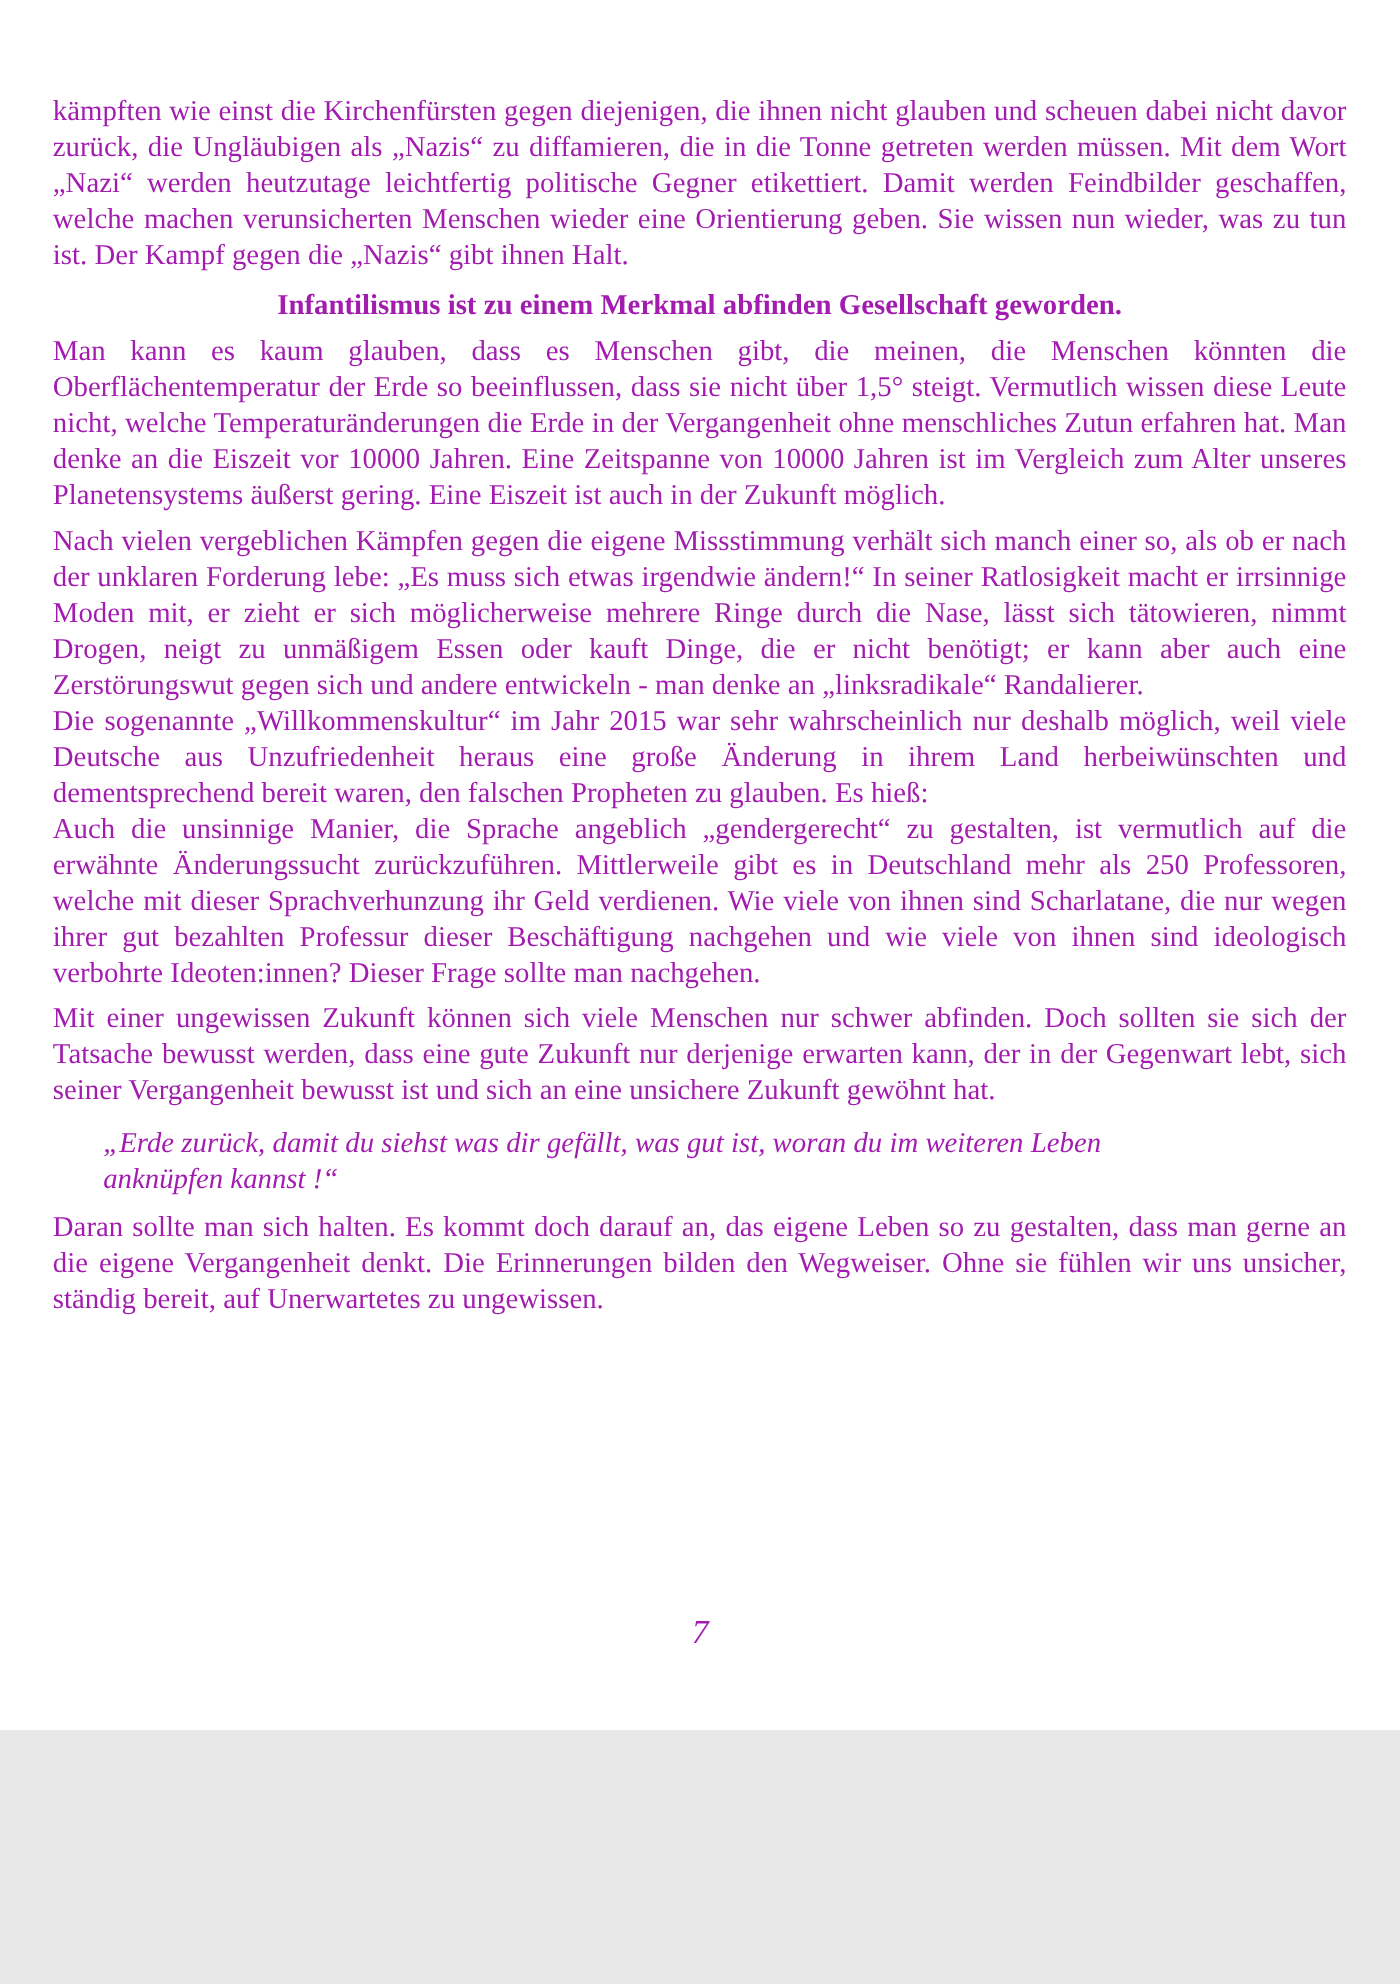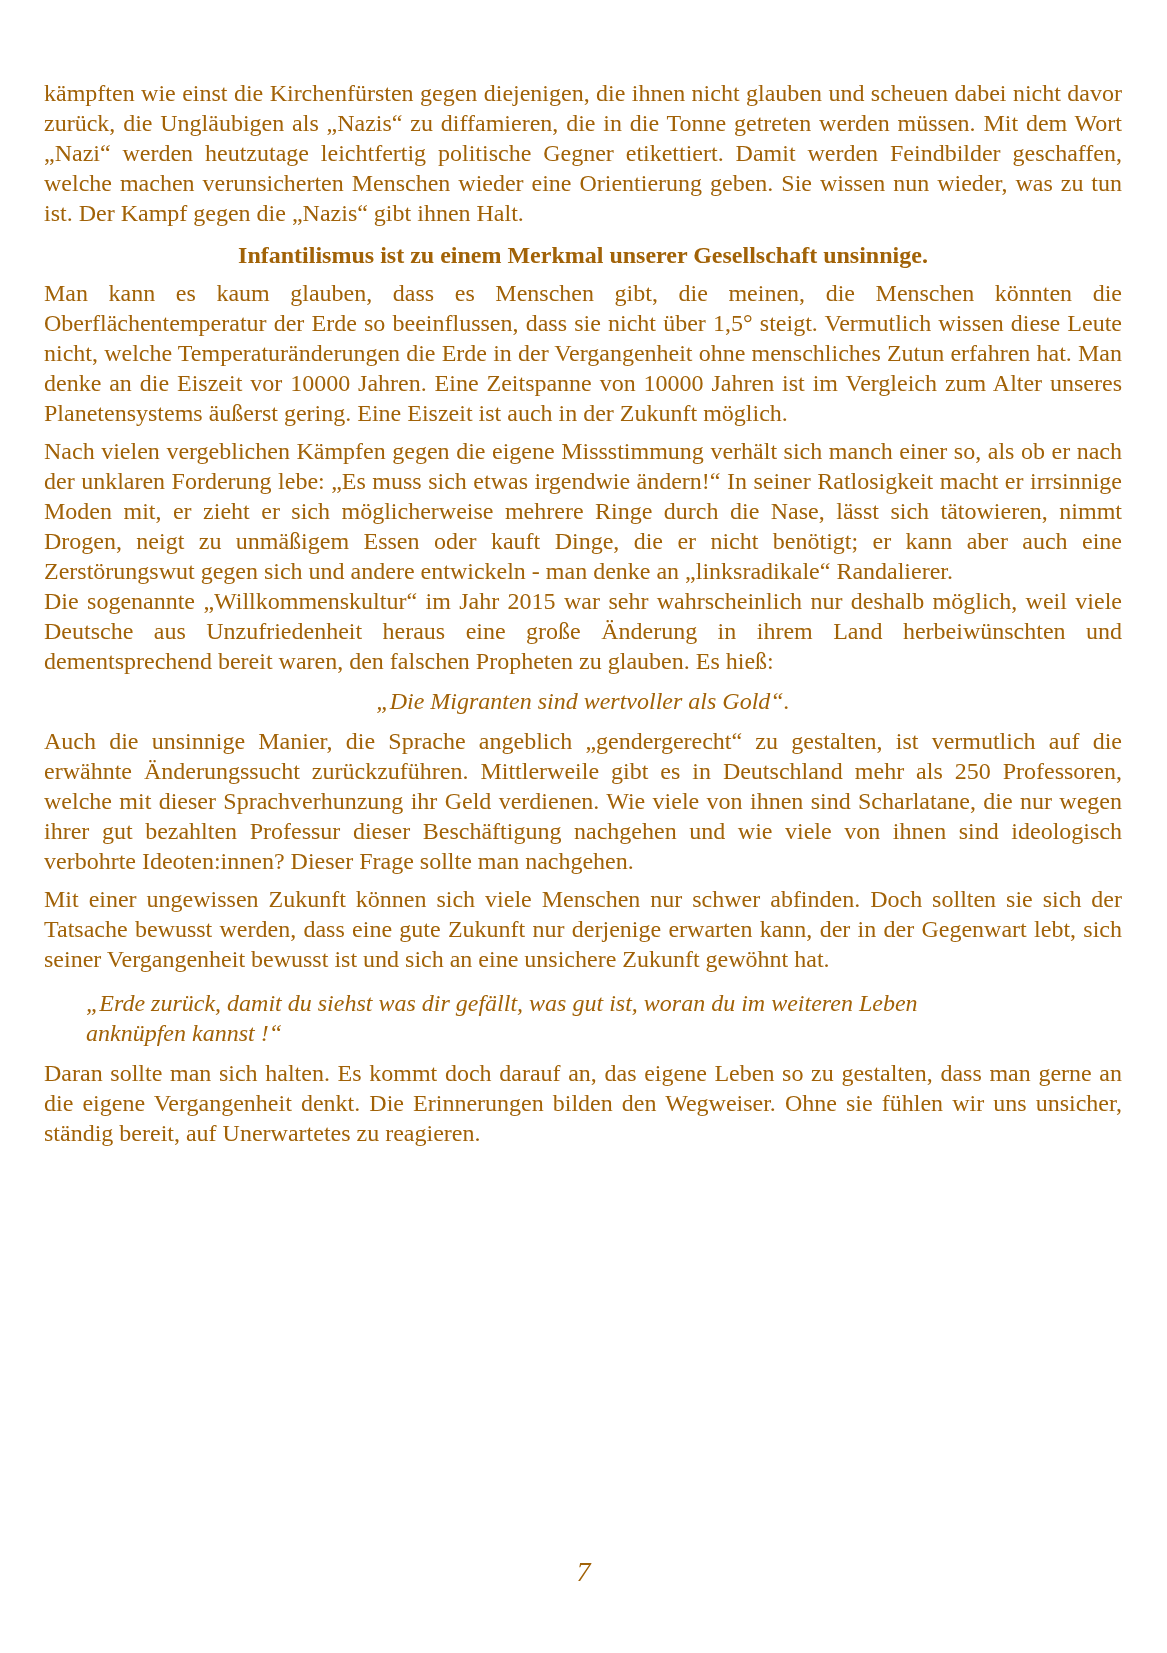--- a/index.html
+++ b/index.html
@@ -1,27 +1,27 @@
 <!DOCTYPE html>
 <html lang="de"><head>
 <meta charset="utf-8">
 <style>
   html, body { margin: 0; padding: 0; background: #e8e8e8; }
   .page {
     width: 1167px;
-    height: 1653px;
+    height: 1442px;
     margin: 0 auto;
     background: #ffffff;
     position: relative;
     box-sizing: border-box;
     padding: 78px 45px 0 44px;
     font-family: "Liberation Serif", "DejaVu Serif", serif;
     font-size: 24px;
     line-height: 30px;
-    color: #a16207;
+    color: #a21caf;
     overflow: hidden;
   }
   .page p { margin: 0; text-align: justify; }
   .page p.sp { margin-top: 8px; }
   .heading {
     text-align: center !important;
     font-weight: bold;
     margin: 12px 0 8px 0 !important;
   }
   .quote-centered {
@@ -46,34 +46,33 @@
     font-size: 28px;
   }
 </style>
 </head>
 <body>
 
 <div class="page">
 
   <p>kämpften wie einst die   Kirchenfürsten gegen diejenigen, die ihnen nicht glauben und scheuen dabei nicht davor zurück, die Ungläubigen als „Nazis“ zu diffamieren, die in die Tonne getreten werden müssen. Mit dem Wort „Nazi“ werden heutzutage leichtfertig politische Gegner etikettiert. Damit werden Feindbilder geschaffen, welche machen verunsicherten Menschen wieder eine Orientierung geben. Sie wissen nun wieder, was zu tun ist. Der Kampf gegen die „Nazis“ gibt ihnen Halt.</p>
 
-  <p class="heading">Infantilismus ist zu einem  Merkmal unserer Gesellschaft unsinnige.</p>
+  <p class="heading">Infantilismus ist zu einem  Merkmal abfinden Gesellschaft geworden.</p>
 
 
   <p>Man kann es kaum glauben, dass es Menschen gibt, die meinen, die Menschen könnten  die Oberflächentemperatur der Erde so beeinflussen, dass sie nicht über 1,5° steigt. Vermutlich wissen diese Leute nicht, welche Temperaturänderungen die Erde in der Vergangenheit ohne menschliches Zutun erfahren hat. Man denke an die Eiszeit vor 10000 Jahren.  Eine Zeitspanne von 10000 Jahren ist im Vergleich zum Alter unseres Planetensystems äußerst gering. Eine Eiszeit ist auch in der Zukunft möglich.</p>
 
   <p class="sp">Nach vielen vergeblichen Kämpfen gegen die eigene Missstimmung verhält sich manch einer so, als ob er nach der unklaren Forderung lebe: „Es muss sich etwas irgendwie ändern!“ In seiner Ratlosigkeit macht er irrsinnige Moden mit, er zieht er sich möglicherweise mehrere Ringe durch die Nase, lässt sich tätowieren, nimmt Drogen, neigt zu unmäßigem Essen oder kauft Dinge, die er nicht benötigt; er kann aber auch eine Zerstörungswut gegen sich und andere entwickeln - man denke an „linksradikale“ Randalierer.</p>
 
   <p>Die sogenannte „Willkommenskultur“ im Jahr 2015 war sehr wahrscheinlich  nur deshalb möglich, weil viele Deutsche aus Unzufriedenheit heraus eine große Änderung in ihrem Land herbeiwünschten und dementsprechend bereit waren, den falschen Propheten zu glauben. Es hieß:</p>
 
-  <p class="quote-centered">„Die Migranten sind wertvoller als Gold“.</p>
 
   <p>Auch die unsinnige Manier, die Sprache angeblich „gendergerecht“ zu gestalten, ist vermutlich auf die erwähnte Änderungssucht zurückzuführen. Mittlerweile gibt es in Deutschland mehr als 250 Professoren, welche mit dieser Sprachverhunzung ihr Geld verdienen. Wie viele von ihnen sind Scharlatane, die nur wegen ihrer gut bezahlten Professur dieser Beschäftigung nachgehen und wie viele von ihnen sind  ideologisch verbohrte Ideoten:innen? Dieser Frage sollte man nachgehen.</p>
 
   <p class="sp">Mit einer ungewissen Zukunft können sich viele Menschen nur schwer abfinden. Doch sollten sie sich der Tatsache bewusst werden, dass eine gute Zukunft nur derjenige erwarten kann, der in der Gegenwart lebt, sich seiner Vergangenheit bewusst ist und sich an eine unsichere Zukunft gewöhnt hat.</p>
 
   <p class="quote-indented">„Erde zurück, damit du siehst was dir gefällt, was gut ist, woran du im weiteren Leben anknüpfen kannst !“</p>
 
-  <p>Daran sollte man sich halten. Es kommt doch darauf an, das eigene Leben so zu gestalten, dass man gerne an die eigene Vergangenheit denkt. Die Erinnerungen bilden den  Wegweiser. Ohne sie fühlen wir uns unsicher, ständig bereit, auf Unerwartetes zu reagieren.</p>
+  <p>Daran sollte man sich halten. Es kommt doch darauf an, das eigene Leben so zu gestalten, dass man gerne an die eigene Vergangenheit denkt. Die Erinnerungen bilden den  Wegweiser. Ohne sie fühlen wir uns unsicher, ständig bereit, auf Unerwartetes zu ungewissen.</p>
 
   <div class="page-number">7</div>
 
 </div>
 
 </body></html>

